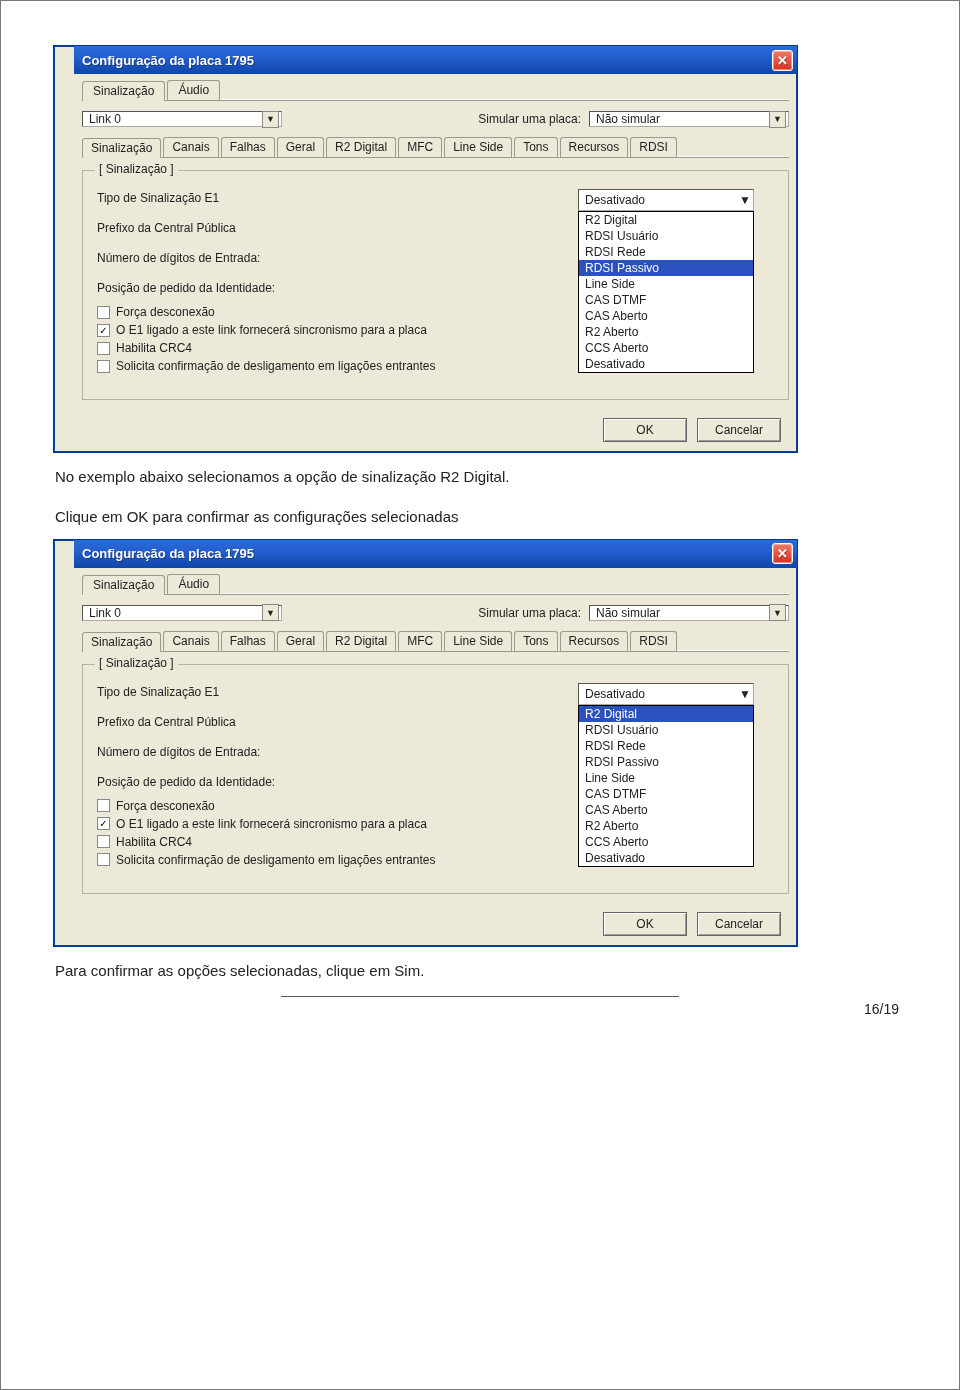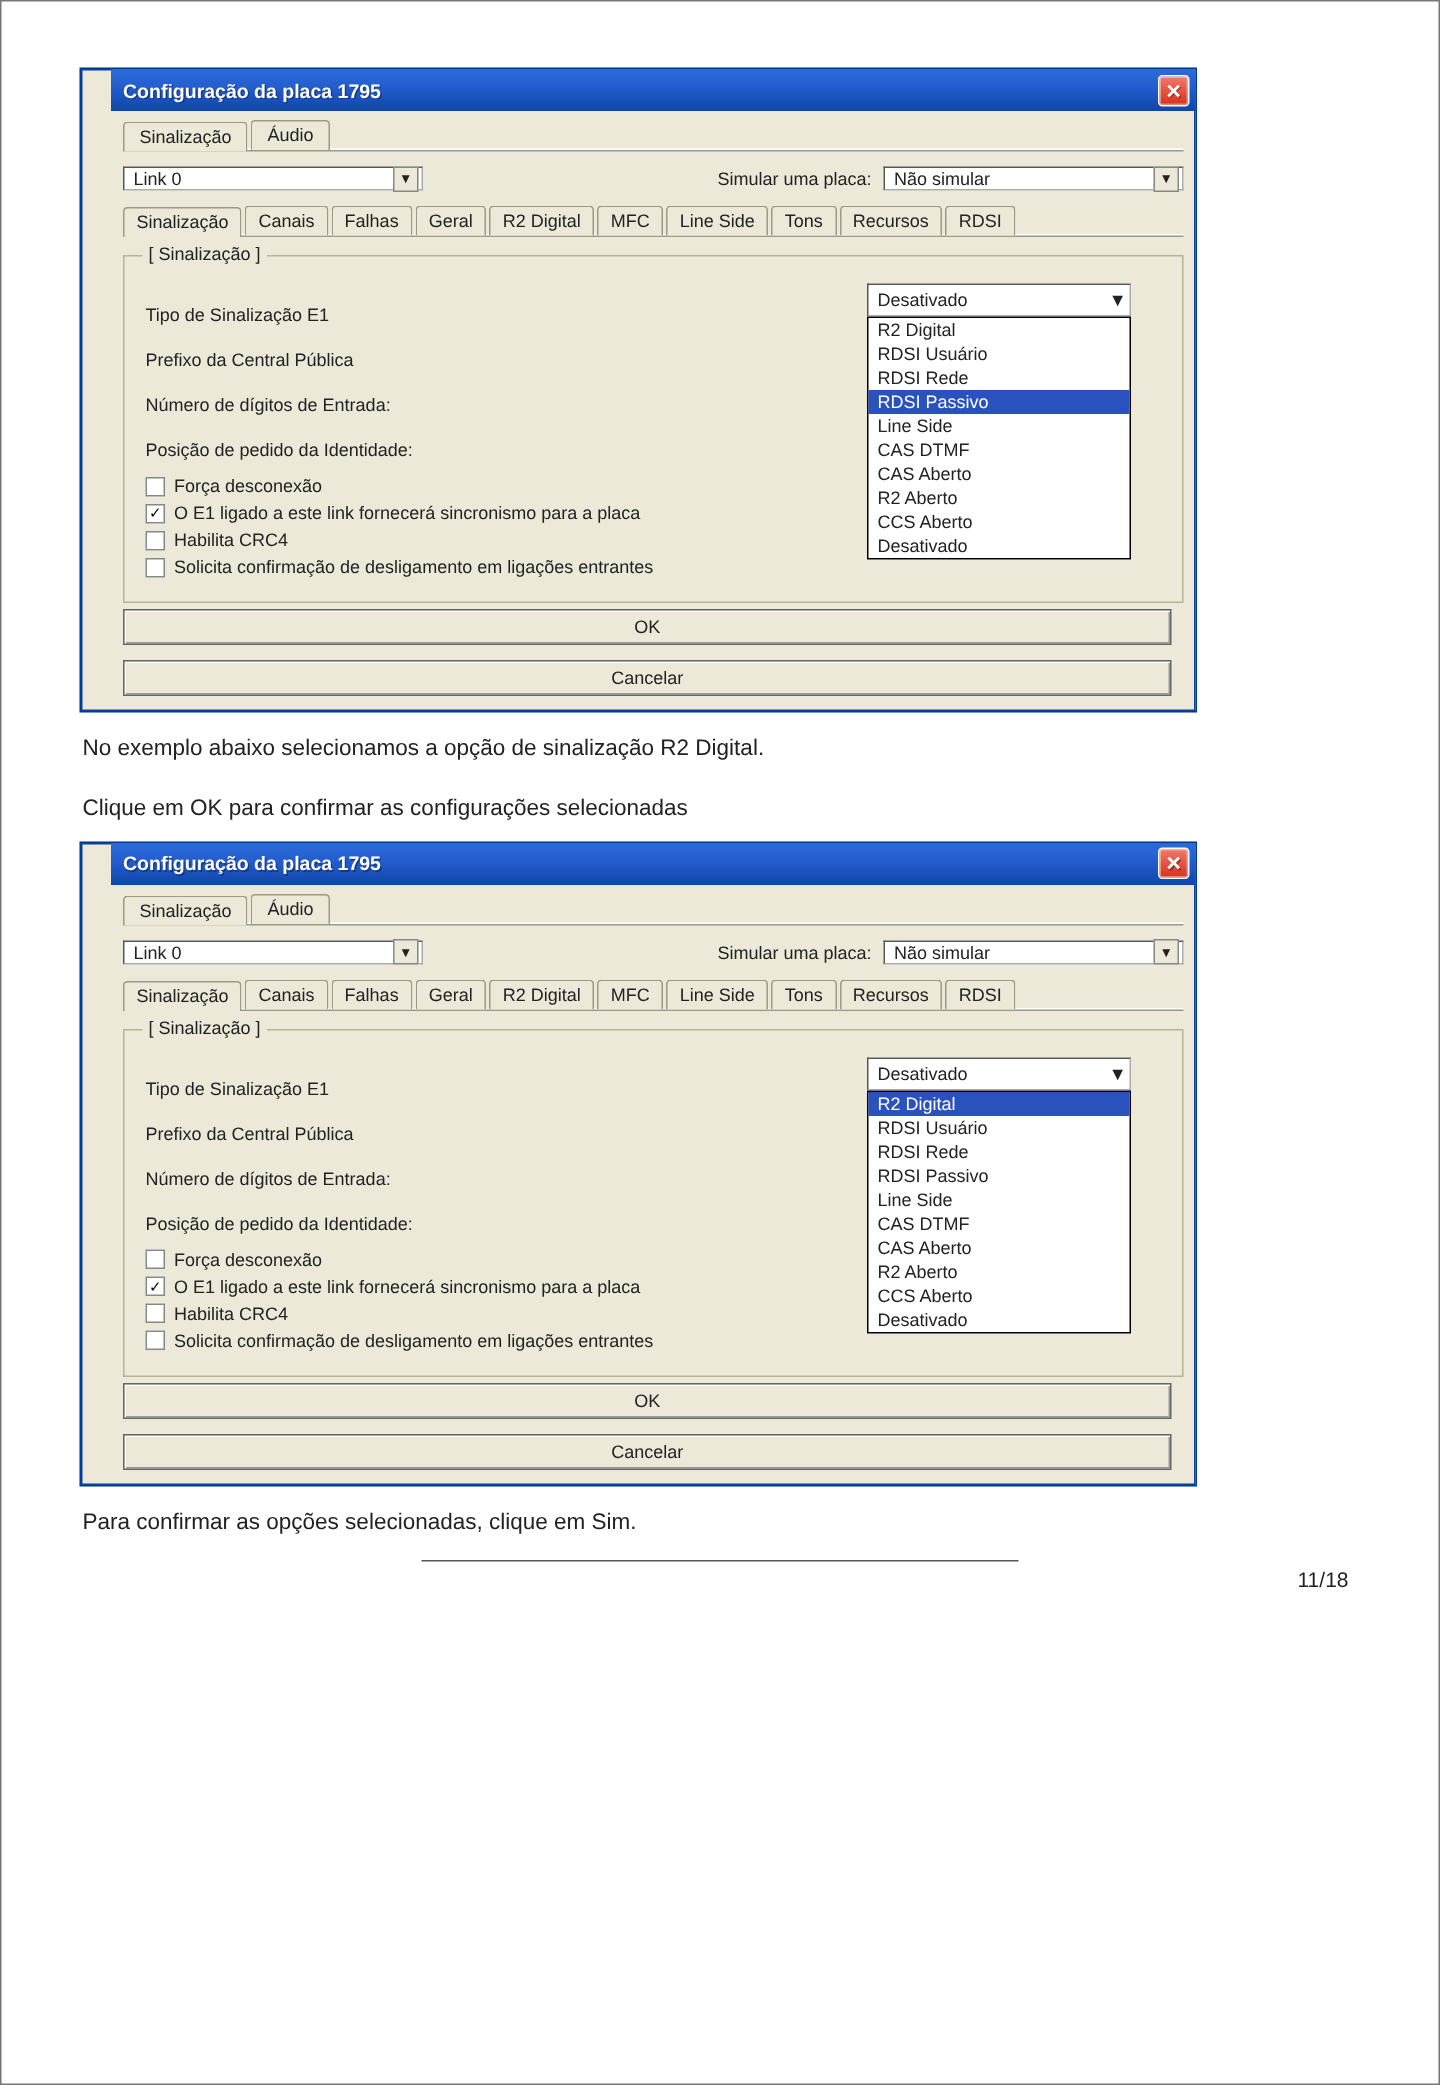--- a/index.html
+++ b/index.html
@@ -119,21 +119,21 @@
   .group-legend {
     position: absolute;
     top: -9px; left: 12px;
     background: #ece9d8;
     padding: 0 4px;
     font-size: 12px;
   }
   .form-line {
     display: flex;
     align-items: flex-start;
-    margin-top: 20px;
+    margin-top: 8px;
     font-size: 12px;
   }
   .form-line .flabel { width: 260px; }
   .listwrap {
     position: absolute;
     right: 34px;
     top: 18px;
     width: 176px;
   }
   .dropclosed {
@@ -161,23 +161,22 @@
     width: 13px; height: 13px;
     background: #fff;
     border: 1px solid #888;
     display: inline-flex; align-items: center; justify-content: center;
     font-size: 10px; color: #000;
   }
   .btnrow {
     display: flex;
     justify-content: flex-end;
     gap: 10px;
-    margin-top: 4px;
+    margin-top: 18px;
     padding-right: 8px;
-    flex-direction: column;
   }
   .btn {
     min-width: 84px;
     height: 24px;
     background: #ece9d8;
     border: 1px solid #666;
     box-shadow: inset 1px 1px 0 #fff, inset -1px -1px 0 #999;
     font-size: 12px;
     text-align: center;
     line-height: 22px;
@@ -397,14 +396,14 @@
       <div class="btnrow">
         <div class="btn">OK</div>
         <div class="btn">Cancelar</div>
       </div>
     </div>
   </div>
 
   <div class="caption">Para confirmar as opções selecionadas, clique em Sim.</div>
 
   <hr class="footer-rule">
-  <div class="pagenum">11/18</div>
+  <div class="pagenum">16/19</div>
 </div>
 
 </body></html>

